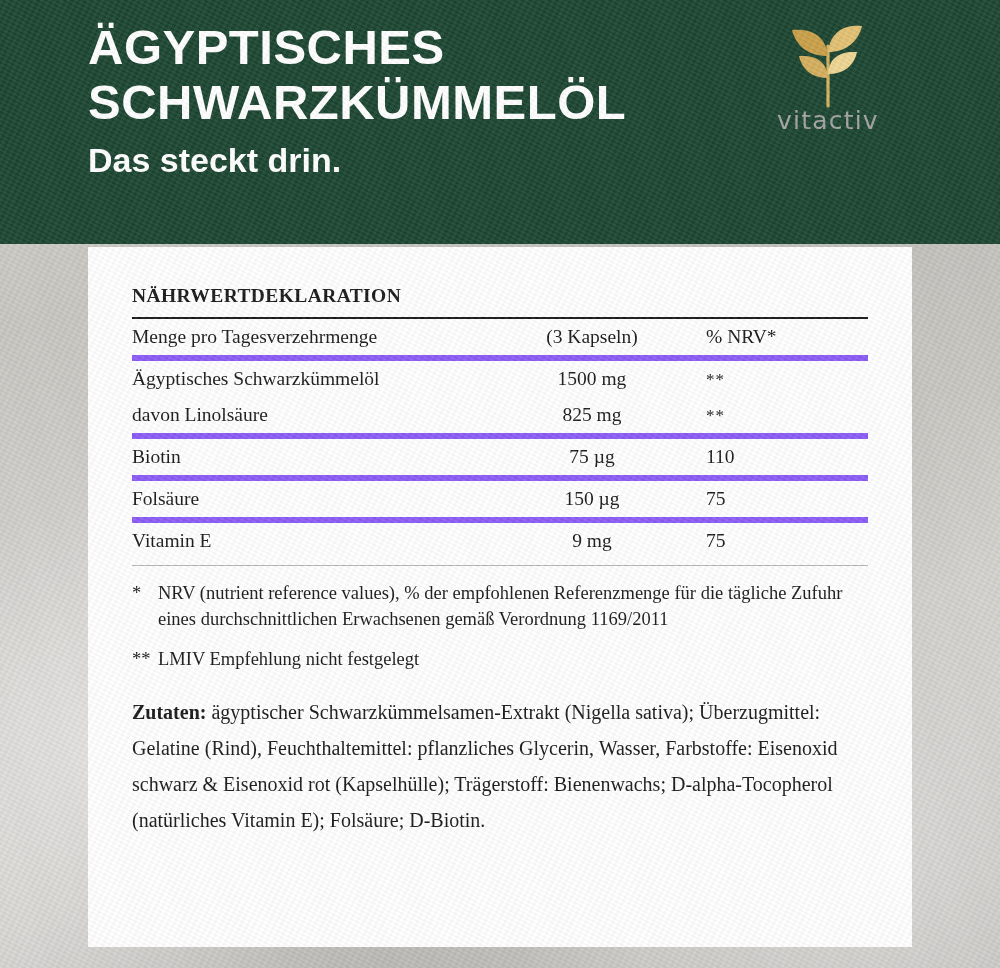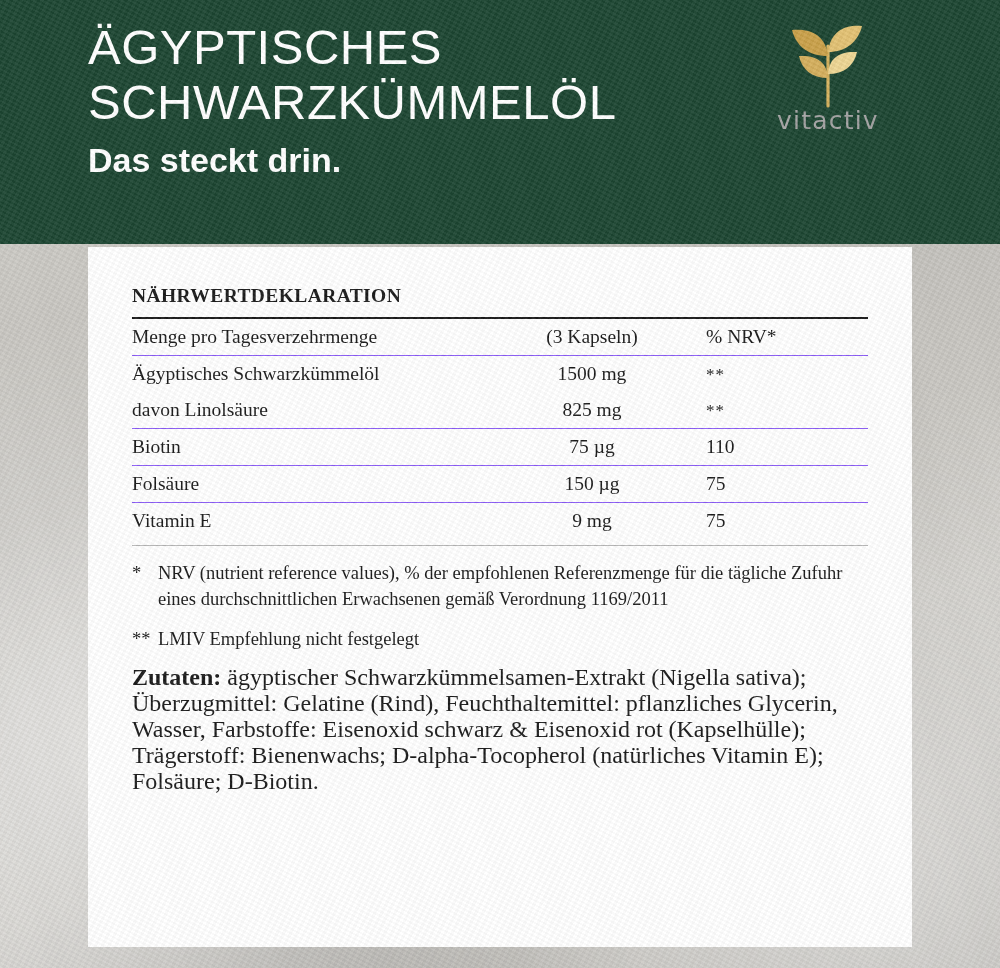--- a/index.html
+++ b/index.html
@@ -47,21 +47,21 @@
   }
   .header-title {
     position: absolute;
     left: 88px;
     top: 20px;
     color: #ffffff;
   }
   .title-line {
     font-size: 49px;
     line-height: 55px;
-    font-weight: normal;
+    font-weight: bold;
     letter-spacing: 0.5px;
     white-space: nowrap;
   }
   .subtitle-line {
     font-size: 34px;
     line-height: 52px;
     font-weight: bold;
     margin-top: 4px;
     white-space: nowrap;
   }
@@ -115,21 +115,21 @@
     width: 100%;
     border-collapse: collapse;
     font-size: 19.5px;
     color: #1b1b1b;
   }
   table.nutri td {
     padding: 7px 0 7px 0;
     vertical-align: baseline;
   }
   table.nutri tr.sep td {
-    border-top: 1px solid #8b5cf6;
+    border-top: 6px solid #8b5cf6;
   }
   table.nutri tr.head td {
     border-top: none;
   }
   td.c-name { text-align: left; width: 47%; }
   td.c-amount { text-align: center; width: 31%; }
   td.c-nrv { text-align: left; width: 22%; padding-right: 4px; }
   td.indent { padding-left: 26px; }
   .star-mark { font-size: 17px; letter-spacing: 1px; }
 
@@ -146,23 +146,23 @@
     margin-bottom: 2px;
   }
   .fn-mark {
     width: 26px;
     flex: 0 0 26px;
   }
   .fn-text { flex: 1; }
   .fn-gap { height: 12px; }
 
   .ingredients {
-    margin-top: 12px;
-    font-size: 24px;
-    line-height: 26px;
+    margin-top: 22px;
+    font-size: 20px;
+    line-height: 36px;
     color: #1b1b1b;
   }
   .ingredients b { font-weight: bold; }
 </style>
 </head>
 <body>
 
 <div class="page">
 
   <div class="header">

